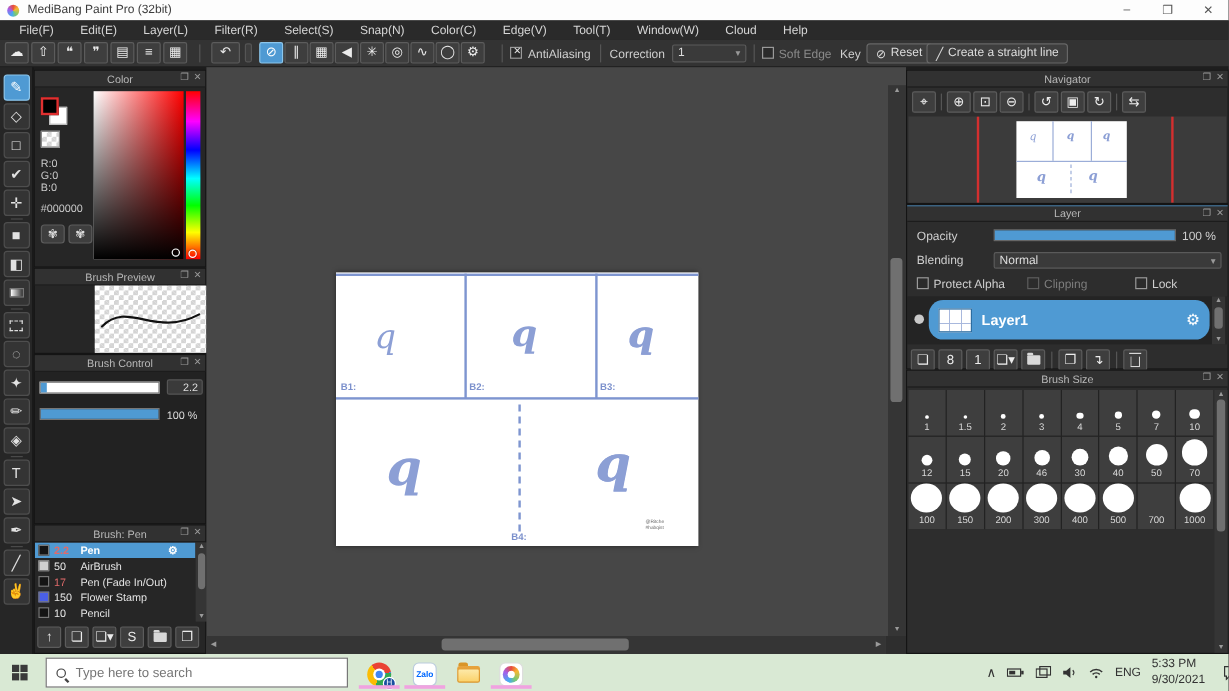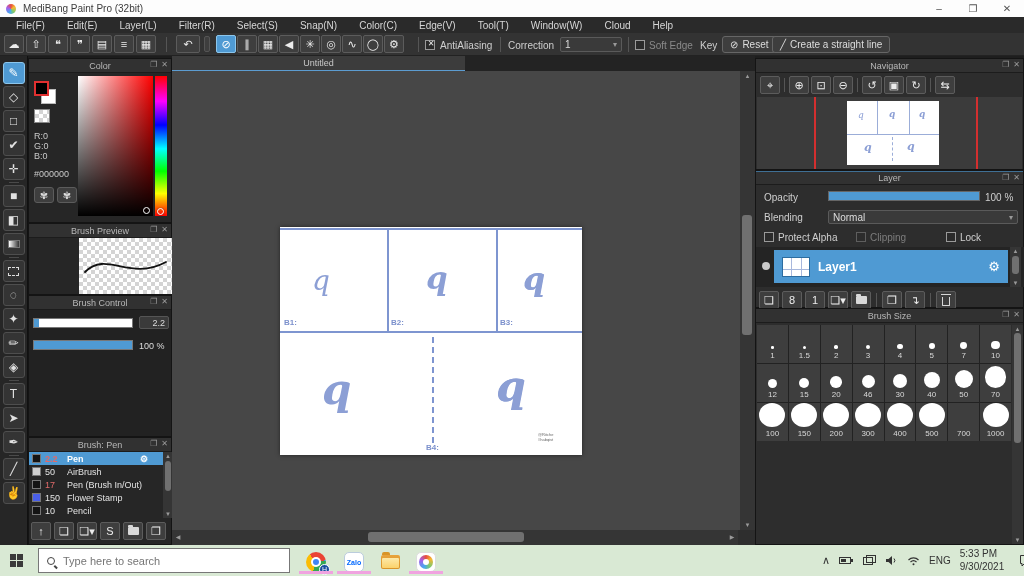--- a/index.html
+++ b/index.html
@@ -68,21 +68,21 @@
   .blabel{position:absolute;font-size:8px;font-weight:bold;color:#7b90cc;line-height:1}
   .sig{position:absolute;font-size:4px;color:#666;line-height:1.3}
   
   .rpanel-bg{position:absolute;left:755px;top:56px;width:269px;height:489px;background:#1e1e1e}
   .navthumb{position:absolute;background:#3b3b3b;overflow:hidden}
   .redline{position:absolute;width:2px;background:#d32f2f;top:0;bottom:0}
   .minicv{position:absolute;background:#fff}
   .mline{position:absolute;background:#9badd8}
   .mq{position:absolute;font-family:"DejaVu Serif",serif;font-style:italic;color:#8c9fd5;line-height:1}
   .rlabel{position:absolute;font-size:10px;color:#cfcfcf}
-  .layerrow{position:absolute;background:#4f9ad3;display:flex;align-items:center;border-radius:0}
+  .layerrow{position:absolute;background:#4f9ad3;display:flex;align-items:center;border-radius:12px}
   .lthumb{width:28px;height:20px;background:#fff;background-image:linear-gradient(90deg,transparent 8px,#a8b8dd 8px,#a8b8dd 9px,transparent 9px,transparent 18px,#a8b8dd 18px,#a8b8dd 19px,transparent 19px),linear-gradient(transparent 11px,#a8b8dd 11px,#a8b8dd 12px,transparent 12px);border:1px solid #2d6da0;margin-left:8px}
   .bscell{background:#3e3e3e;display:flex;flex-direction:column;align-items:center;justify-content:flex-end;padding-bottom:3px;gap:3px}
   .bsdot{background:#fff;border-radius:50%}
   .bslabel{font-size:8px;color:#d8d8d8;line-height:1}
   
   .cfold{display:inline-block;width:11px;height:8px;background:#d8d8d8;border-radius:1px;position:relative}
   .cfold::before{content:"";position:absolute;top:-2px;left:0;width:5px;height:2px;background:#d8d8d8;border-radius:1px 1px 0 0}
   .ctrash{display:inline-block;width:8px;height:9px;border:1px solid #d8d8d8;border-top:none;border-radius:0 0 1px 1px;position:relative;margin-top:2px}
   .ctrash::before{content:"";position:absolute;top:-3px;left:-2px;width:10px;height:1.5px;background:#d8d8d8}
   .cgrad{display:inline-block;width:12px;height:8px;background:linear-gradient(90deg,#fff,#333);border:1px solid #777}
@@ -360,21 +360,21 @@
             <span class="gear">⚙</span>
           </div>
           <div class="brow">
             <span class="bsw" style="background: rgb(207, 207, 207);"></span>
             <span class="bsz" style="color: rgb(230, 230, 230);">50</span>
             <span>AirBrush</span>
           </div>
           <div class="brow">
             <span class="bsw" style="background: rgb(20, 20, 20);"></span>
             <span class="bsz" style="color: rgb(224, 106, 106);">17</span>
-            <span>Pen (Brush In/Out)</span>
+            <span>Pen (Fade In/Out)</span>
           </div>
           <div class="brow">
             <span class="bsw" style="background: rgb(74, 95, 232);"></span>
             <span class="bsz" style="color: rgb(230, 230, 230);">150</span>
             <span>Flower Stamp</span>
           </div>
           <div class="brow">
             <span class="bsw" style="background: rgb(20, 20, 20);"></span>
             <span class="bsz" style="color: rgb(230, 230, 230);">10</span>
             <span>Pencil</span>
@@ -402,25 +402,20 @@
             <span class="cfold"></span>
           </div>
           <div class="tbtn">
             <span>❐</span>
           </div>
         </div>
     </div>
   </div>
 
   <div class="canvasarea">
-    <div class="tabbar">
-      <div class="tab">
-          <span>Untitled</span>
-        </div>
-    </div>
 
     <div class="artcanvas">
       <div class="bline" style="left:0;top:1px;width:302px;height:2px"></div>
       <div class="bline" style="left:107px;top:1px;width:2px;height:104px"></div>
       <div class="bline" style="left:216px;top:1px;width:2px;height:104px"></div>
       <div class="bline" style="left:0;top:104px;width:302px;height:2px"></div>
       <div class="abs" style="left:152px;top:110px;height:106px;border-left:2px dashed #7e95d0"></div>
 
       <span class="qletter" style="left:32px;top:40px;font-size:28px">q</span>
       <span class="qletter" style="left:146px;top:36px;font-size:31px;font-weight:bold">q</span>

